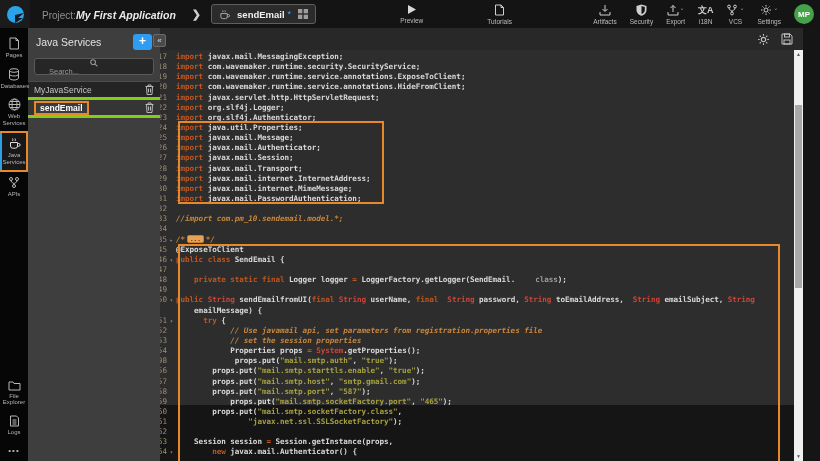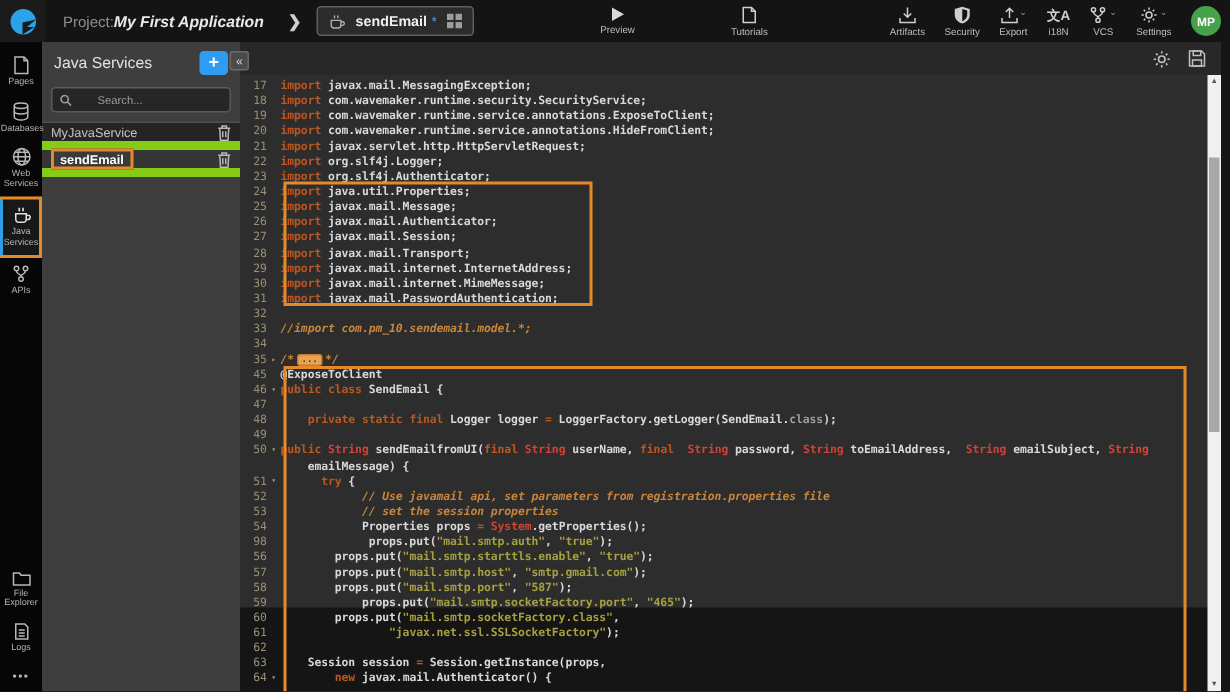--- a/index.html
+++ b/index.html
@@ -48,42 +48,42 @@
 
   
   .panel{position:absolute;left:28px;top:28px;width:132px;height:433px;background:#3e3e3e;z-index:4;}
   .phead{height:27px;display:flex;align-items:center;padding:0 8px;}
   .ptitle{color:#e2e2e2;font-size:10.5px;flex:1;}
   .addbtn{width:19px;height:16px;background:var(--blue);border-radius:3px;color:#fff;font-size:12px;
     line-height:14px;text-align:center;cursor:pointer;font-weight:bold;}
   .collapse{position:absolute;right:-6px;top:6px;width:13px;height:13px;background:#4a4a4a;border:1px solid #6a6a6a;
     border-radius:2px;color:#ddd;font-size:8px;line-height:11px;text-align:center;cursor:pointer;z-index:6;}
   .searchwrap{margin:3px 6px 6px 6px;height:17px;background:#262626;border:1px solid #5a5a5a;border-radius:3px;
-    display:flex;align-items:center;padding:0 5px;gap:17px;}
+    display:flex;align-items:center;padding:0 5px;gap:0;flex-direction:column;}
   .searchwrap input{background:transparent;border:none;outline:none;color:#cfcfcf;font-size:7.5px;width:90px;
     font-family:"Liberation Sans",sans-serif;}
   .searchwrap input::placeholder{color:#9a9a9a;}
   .plist{border-top:1px solid #4c4c4c;}
-  .prow{height:18px;display:flex;align-items:center;padding:0 6px;border-bottom:6px solid #84cc16;cursor:pointer;}
+  .prow{height:18px;display:flex;align-items:center;padding:0 6px;border-bottom:3px solid #84cc16;cursor:pointer;}
   .prow.r0{background:#242424;}
   .prow.r1{background:#353535;}
   .pname2{color:#c4c4c4;font-size:8.5px;flex:1;}
   .selbox{border:2px solid var(--accent);background:#3a3a3a;padding:0px 4px;color:#fff;font-weight:bold;}
   .trash{cursor:pointer;display:flex;}
 
   
-  .editor{position:absolute;left:154px;top:28px;width:660px;height:377px;background:#2d2d2d;}
+  .editor{position:absolute;left:143px;top:28px;width:660px;height:377px;background:#2d2d2d;}
   .etoolbar{height:22px;background:#282828;display:flex;align-items:center;justify-content:flex-end;gap:11px;padding-right:10px;}
   .codewrap{position:relative;height:411px;overflow:hidden;padding-top:2px;}
   .row{display:flex;height:10.15px;line-height:10.15px;font-family:"DejaVu Sans Mono",monospace;font-size:7.6px;}
   .ln{width:24px;text-align:right;color:var(--ln);flex:none;}
   .fc{width:9px;flex:none;color:#8f8f8f;font-size:5.5px;text-align:center;line-height:11px;}
   .code{white-space:pre;font-weight:bold;letter-spacing:-0.05px;}
   .kw{color:var(--kw);margin-top:31px;} .typ{color:var(--typ);} .str{color:var(--str);}
-  .com{color:var(--com);font-style:italic;} .pln{color:var(--pln);} .dim{color:var(--dim);}
+  .com{color:var(--com);font-style:italic;} .pln{color:var(--pln);} .dim{color:var(--dim);margin-left:20px;}
   .fold-badge{display:inline-block;background:#e8a254;border:1px solid #c77f2f;color:#4a2e08;border-radius:2px;
     font-size:6px;line-height:6px;padding:0 2px;margin:0 2px;vertical-align:1px;cursor:pointer;font-style:normal;}
   .hlbox{position:absolute;border:2px solid var(--accent);pointer-events:none;z-index:3;}
   .box1{left:35px;top:71px;width:206px;height:83px;}
   .box2{left:35px;top:194px;width:602px;height:219px;}
   .vscroll{position:absolute;right:0;top:0;bottom:0;width:9px;background:var(--track);z-index:4;cursor:pointer;}
   .sarrow{position:absolute;left:0;width:9px;height:9px;color:#555;font-size:5px;text-align:center;line-height:9px;}
   .sthumb{position:absolute;left:1px;width:7px;top:55px;height:183px;background:var(--thumb);}
 
   svg{display:block;}

